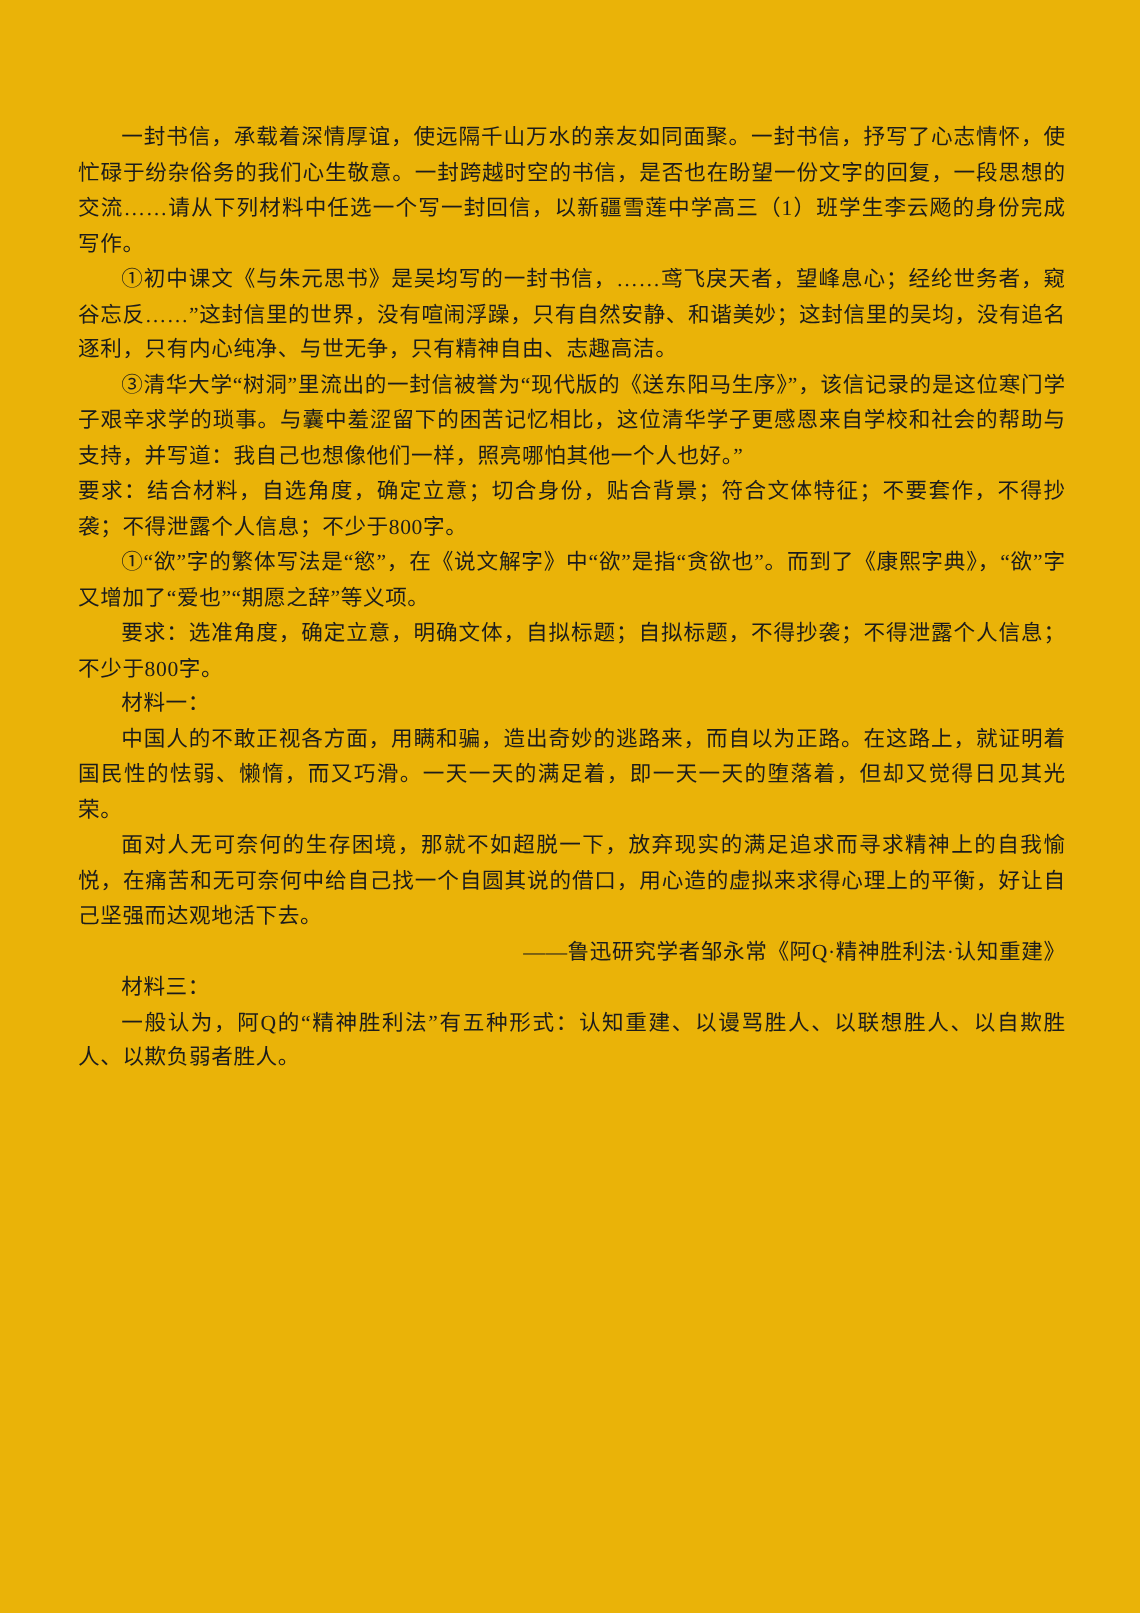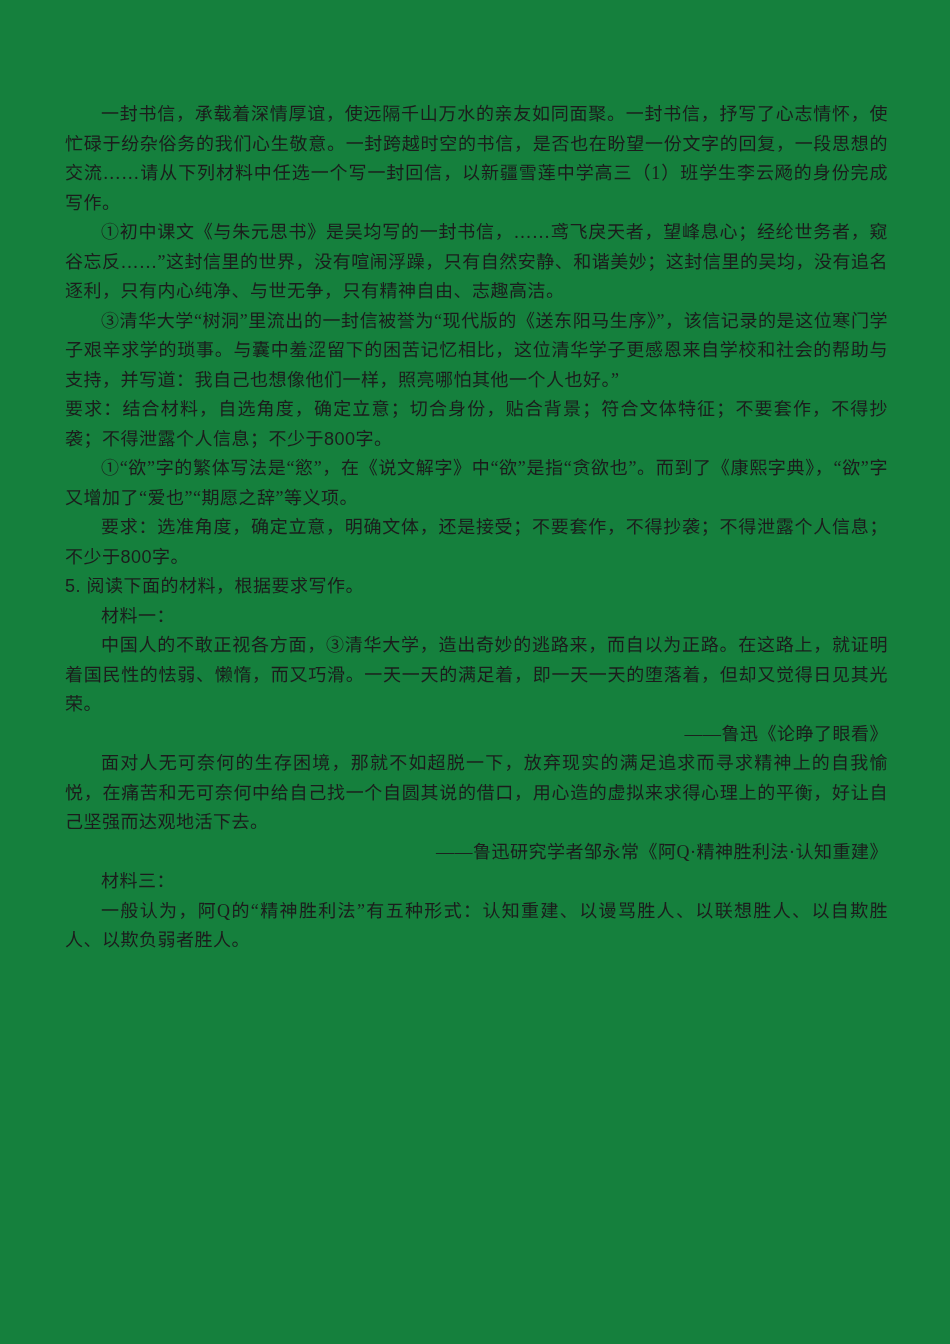--- a/index.html
+++ b/index.html
@@ -29,45 +29,43 @@
     margin: 0;
     padding: 0;
     text-align: justify;
     text-justify: inter-ideograph;
   }
   .indent { text-indent: 2em; }
   .no-indent { text-indent: 0; }
   .right { text-align: right; }
   
   .kai  { font-family: "Liberation Serif", "DejaVu Serif", serif; }
-  .song { font-family: Liberation Sans, sans-serif; }
+  .song { font-family: Liberation Serif, serif; }
 </style>
 </head>
 <body>
 
-<div class="page" style="background: #15803d; color: rgb(28, 28, 28);">
+<div class="page" style="background: #eab308; color: rgb(28, 28, 28);">
   <div class="content">
 
     <section>
       <p class="kai indent">一封书信，承载着深情厚谊，使远隔千山万水的亲友如同面聚。一封书信，抒写了心志情怀，使忙碌于纷杂俗务的我们心生敬意。一封跨越时空的书信，是否也在盼望一份文字的回复，一段思想的交流……请从下列材料中任选一个写一封回信，以新疆雪莲中学高三（1）班学生李云飏的身份完成写作。</p>
       <p class="kai indent">①初中课文《与朱元思书》是吴均写的一封书信，……鸢飞戾天者，望峰息心；经纶世务者，窥谷忘反……”这封信里的世界，没有喧闹浮躁，只有自然安静、和谐美妙；这封信里的吴均，没有追名逐利，只有内心纯净、与世无争，只有精神自由、志趣高洁。</p>
       <p class="kai indent">③清华大学“树洞”里流出的一封信被誉为“现代版的《送东阳马生序》”，该信记录的是这位寒门学子艰辛求学的琐事。与囊中羞涩留下的困苦记忆相比，这位清华学子更感恩来自学校和社会的帮助与支持，并写道：我自己也想像他们一样，照亮哪怕其他一个人也好。”</p>
       <p class="song no-indent">要求：结合材料，自选角度，确定立意；切合身份，贴合背景；符合文体特征；不要套作，不得抄袭；不得泄露个人信息；不少于800字。</p>
     </section>
 
     <section>
       <p class="kai indent">①“欲”字的繁体写法是“慾”，在《说文解字》中“欲”是指“贪欲也”。而到了《康熙字典》，“欲”字又增加了“爱也”“期愿之辞”等义项。</p>
-      <p class="song indent">要求：选准角度，确定立意，明确文体，还是接受；不要套作，不得抄袭；不得泄露个人信息；不少于800字。</p>
+      <p class="song indent">要求：选准角度，确定立意，明确文体，自拟标题；自拟标题，不得抄袭；不得泄露个人信息；不少于800字。</p>
     </section>
 
     <section>
-      <p class="song no-indent">5. 阅读下面的材料，根据要求写作。</p>
       <p class="kai indent">材料一：</p>
-      <p class="kai indent">中国人的不敢正视各方面，③清华大学，造出奇妙的逃路来，而自以为正路。在这路上，就证明着国民性的怯弱、懒惰，而又巧滑。一天一天的满足着，即一天一天的堕落着，但却又觉得日见其光荣。</p>
-      <p class="kai right">——鲁迅《论睁了眼看》</p>
+      <p class="kai indent">中国人的不敢正视各方面，用瞒和骗，造出奇妙的逃路来，而自以为正路。在这路上，就证明着国民性的怯弱、懒惰，而又巧滑。一天一天的满足着，即一天一天的堕落着，但却又觉得日见其光荣。</p>
       <p class="kai indent">面对人无可奈何的生存困境，那就不如超脱一下，放弃现实的满足追求而寻求精神上的自我愉悦，在痛苦和无可奈何中给自己找一个自圆其说的借口，用心造的虚拟来求得心理上的平衡，好让自己坚强而达观地活下去。</p>
       <p class="kai right">——鲁迅研究学者邹永常《阿Q·精神胜利法·认知重建》</p>
       <p class="kai indent">材料三：</p>
       <p class="kai indent">一般认为，阿Q的“精神胜利法”有五种形式：认知重建、以谩骂胜人、以联想胜人、以自欺胜人、以欺负弱者胜人。</p>
     </section>
 
   </div>
 </div>
 
 </body></html>

